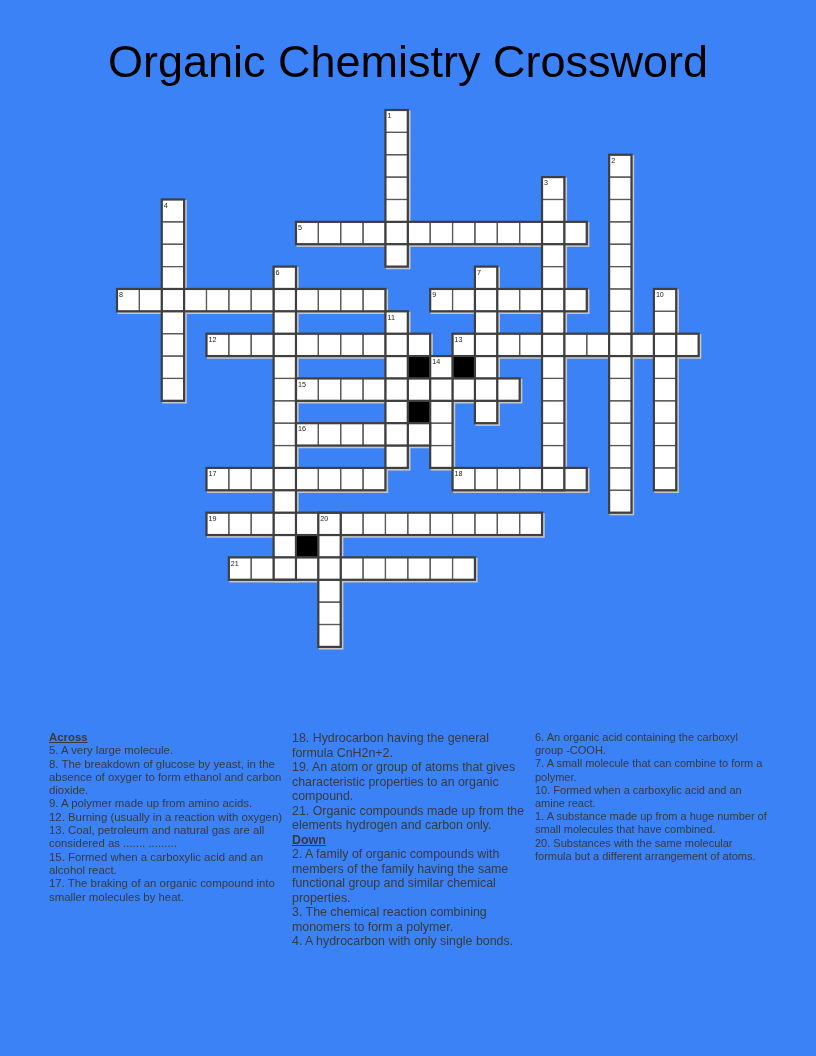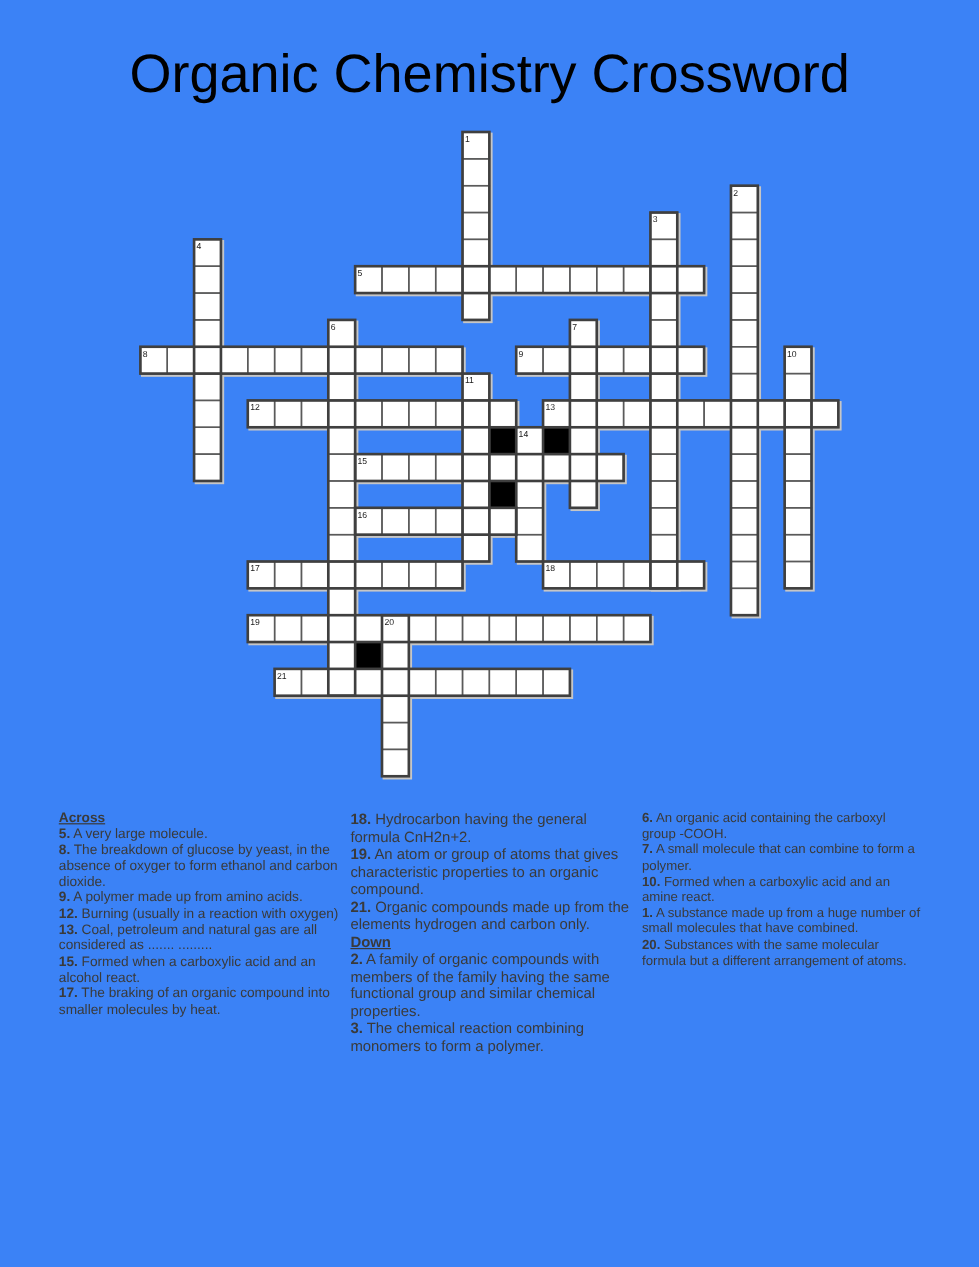--- a/index.html
+++ b/index.html
@@ -1,26 +1,26 @@
 <!DOCTYPE html>
 <html><head>
 <meta charset="utf-8">
 <style>
   html,body{margin:0;padding:0;background:#ffffff;}
   #page{position:relative;width:816px;height:1056px;background:#3b82f6;overflow:hidden;
         font-family:"Liberation Sans", sans-serif;}
   #title{position:absolute;top:36px;left:0;width:816px;text-align:center;
          font-size:45px;font-weight:400;color:#000;letter-spacing:0px;}
   #grid-svg{position:absolute;left:0;top:0;}
-  .clue-col{position:absolute;top:676px;color:#3a3a3a;}
+  .clue-col{position:absolute;top:731px;color:#3a3a3a;}
   #clue-col-1{left:49px;width:238px;font-size:11.4px;line-height:13.3px;}
   #clue-col-2{left:292px;width:238px;font-size:12.4px;line-height:14.5px;}
   #clue-col-3{left:535px;width:232px;font-size:11px;line-height:13.2px;}
   .clue-heading{font-weight:bold;text-decoration:underline;}
-  .clue .cnum{font-weight:bold;}
+  .clue .cnum{font-weight:normal;}
   .clue{margin:0;}
 </style>
 </head>
 <body>
 
 <div id="page">
   <div id="title">Organic Chemistry Crossword</div>
 
   <svg id="grid-svg" width="816" height="676" viewBox="0 0 816 676" xmlns="http://www.w3.org/2000/svg">
       <g>
@@ -530,20 +530,21 @@
   <div class="clue-col" id="clue-col-2">
     <div>
         <div class="clue"><span class="cnum">18.</span><span> Hydrocarbon having the general formula CnH2n+2.</span></div>
         <div class="clue"><span class="cnum">19.</span><span> An atom or group of atoms that gives characteristic properties to an organic compound.</span></div>
         <div class="clue"><span class="cnum">21.</span><span> Organic compounds made up from the elements hydrogen and carbon only.</span></div>
       </div>
     <div class="clue-heading">Down</div>
     <div>
         <div class="clue"><span class="cnum">2.</span><span> A family of organic compounds with members of the family having the same functional group and similar chemical properties.</span></div>
         <div class="clue"><span class="cnum">3.</span><span> The chemical reaction combining monomers to form a polymer.</span></div>
+        <div class="clue"><span class="cnum">4.</span><span> A hydrocarbon with only single bonds.</span></div>
       </div>
   </div>
 
   <div class="clue-col" id="clue-col-3">
     <div>
         <div class="clue"><span class="cnum">6.</span><span> An organic acid containing the carboxyl group -COOH.</span></div>
         <div class="clue"><span class="cnum">7.</span><span> A small molecule that can combine to form a polymer.</span></div>
         <div class="clue"><span class="cnum">10.</span><span> Formed when a carboxylic acid and an amine react.</span></div>
         <div class="clue"><span class="cnum">1.</span><span> A substance made up from a huge number of small molecules that have combined.</span></div>
         <div class="clue"><span class="cnum">20.</span><span> Substances with the same molecular formula but a different arrangement of atoms.</span></div>

